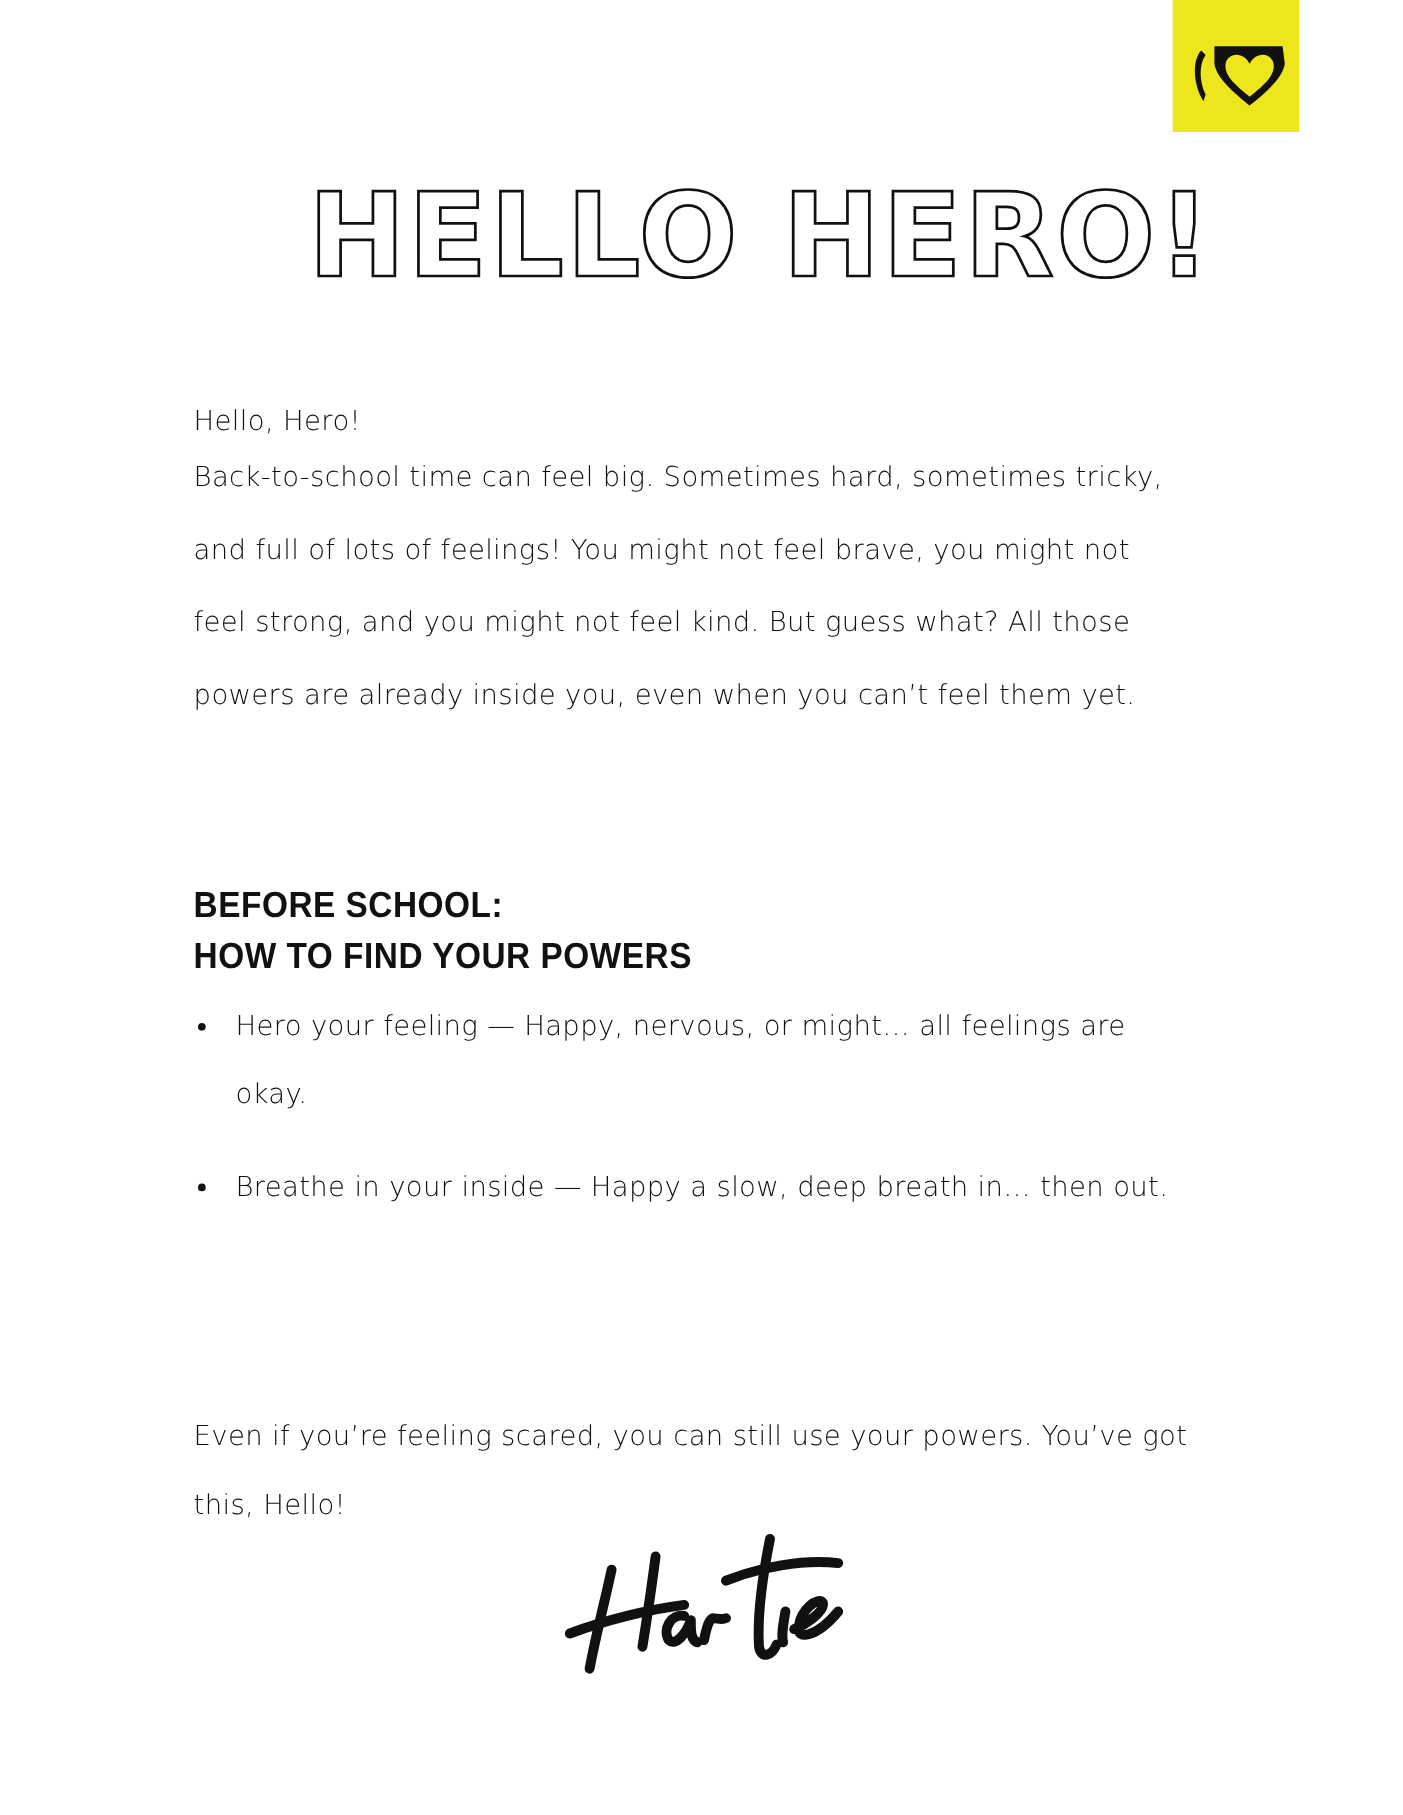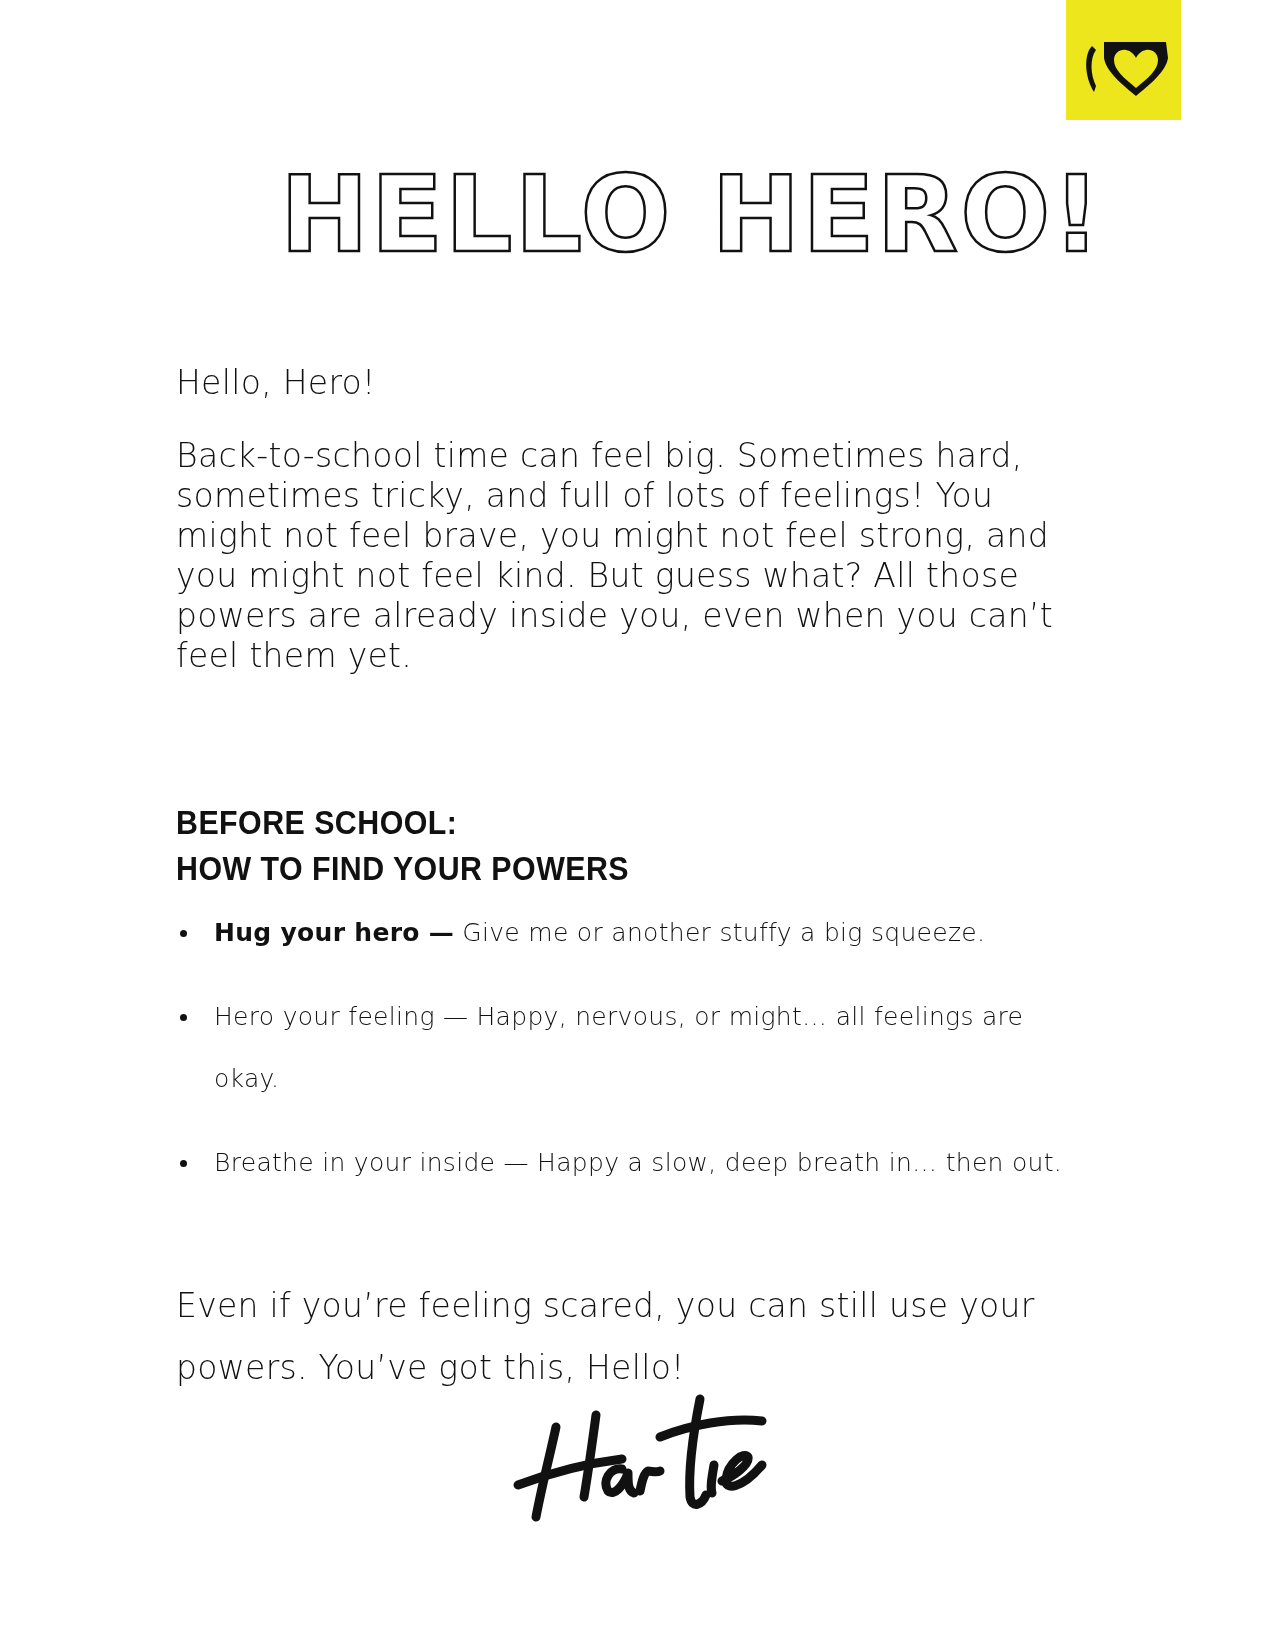--- a/index.html
+++ b/index.html
@@ -44,32 +44,32 @@
       color: #ffffff;
       -webkit-text-stroke: 2.5px #111111;
       transform: scaleY(1.0);
       white-space: nowrap;
     }
     .body-text {
       position: absolute;
       left: 176px;
       width: 910px;
       font-family: "DejaVu Sans", sans-serif;
-      font-size: 33px;
+      font-size: 25px;
       font-weight: 300;
       letter-spacing: 0.3px;
       color: #111111;
     }
     .greeting {
       top: 366px;
       line-height: 34px;
     }
     .intro {
-      top: 436px;
-      line-height: 40px;
+      top: 401px;
+      line-height: 66px;
       width: 895px;
     }
     .section-heading {
       position: absolute;
       left: 176px;
       top: 800px;
       font-family: "Liberation Sans", sans-serif;
       font-weight: bold;
       font-size: 33px;
       line-height: 46px;
@@ -140,24 +140,20 @@
 <div class="body-text intro">Back-to-school time can feel big. Sometimes hard, sometimes tricky, and full of lots of feelings! You might not feel brave, you might not feel strong, and you might not feel kind. But guess what? All those powers are already inside you, even when you can’t feel them yet.</div>
 
 <div class="section-heading">
   <div>BEFORE SCHOOL:</div>
   <div>HOW TO FIND YOUR POWERS</div>
 </div>
 
 <ul class="bullets">
   <li class="bullet">
     <span class="bullet-dot"></span>
-    <span class="bullet-bold">Hug your hero —</span><span> Give me or another stuffy a big squeeze.</span>
-  </li>
-  <li class="bullet">
-    <span class="bullet-dot"></span>
     <span>Hero your feeling —</span><span> Happy, nervous, or might… all feelings are okay.</span>
   </li>
   <li class="bullet">
     <span class="bullet-dot"></span>
     <span>Breathe in your inside —</span><span> Happy a slow, deep breath in… then out.</span>
   </li>
 </ul>
 
 <div class="body-text closing">Even if you’re feeling scared, you can still use your powers. You’ve got this, Hello!</div>
 

